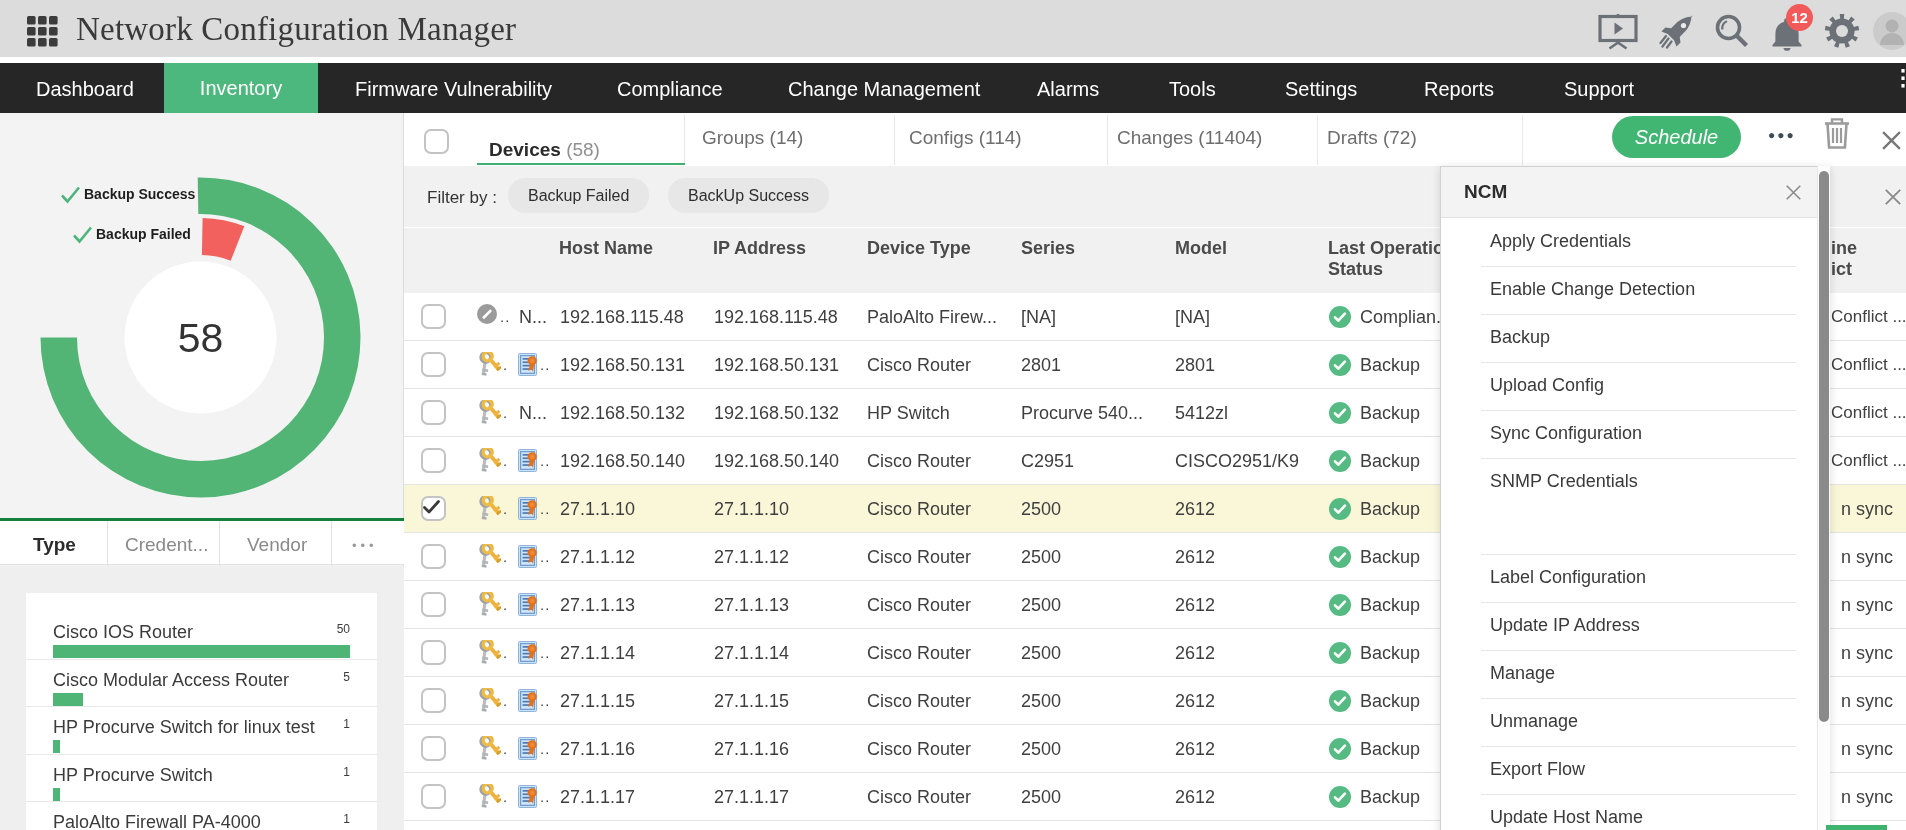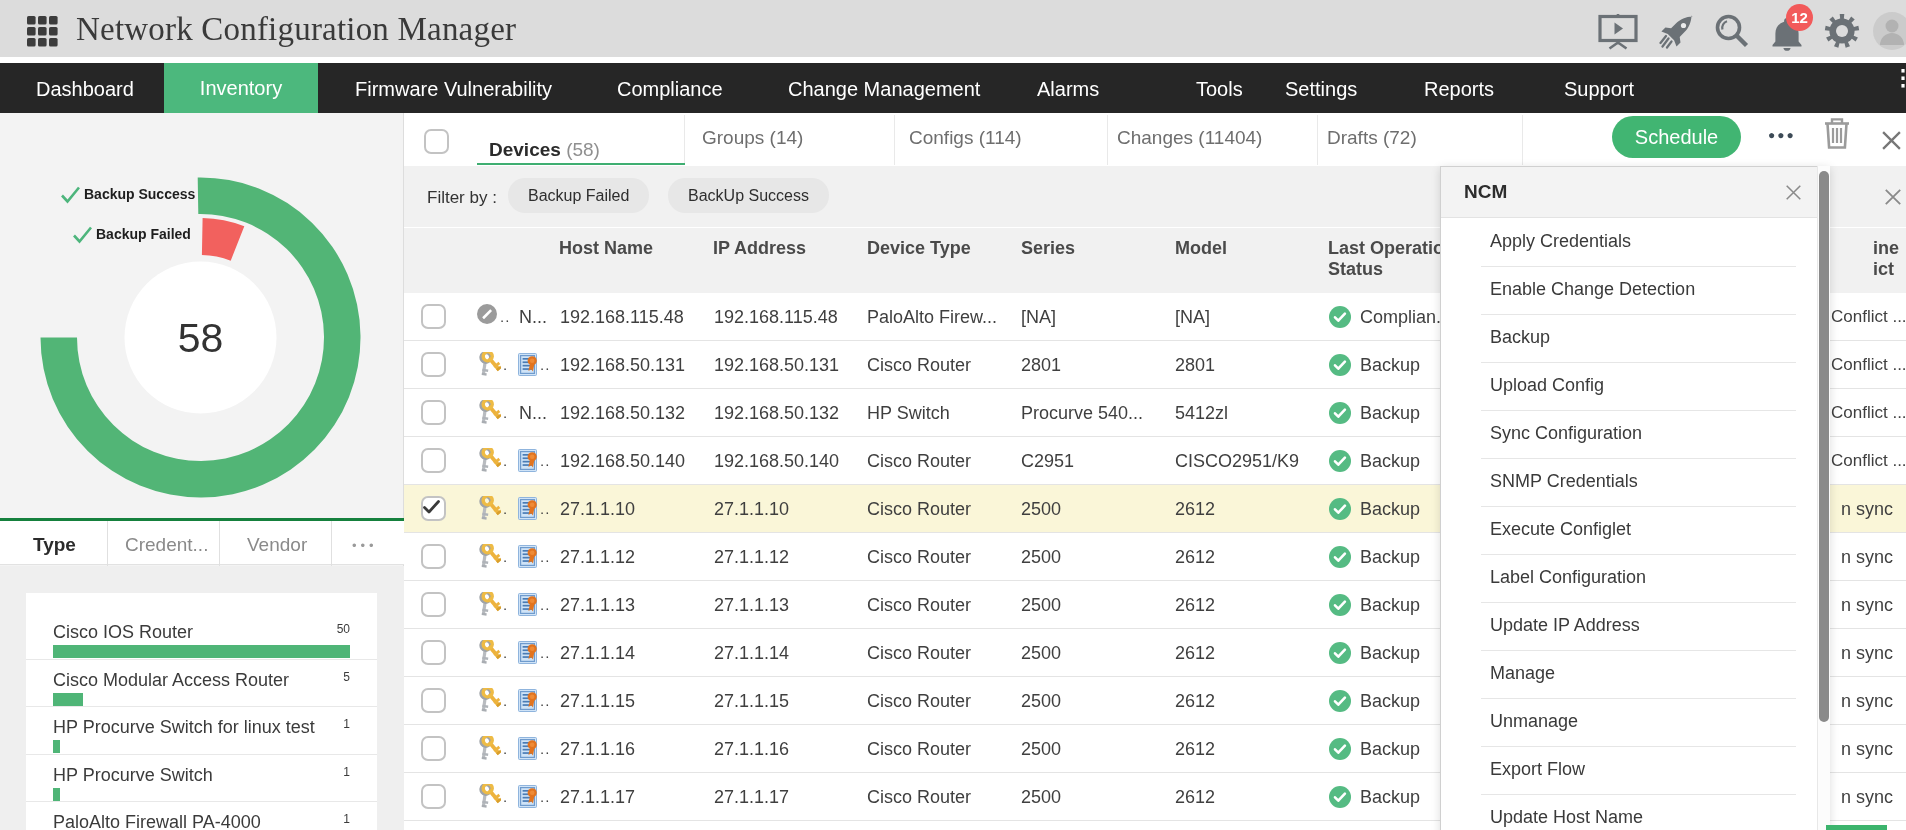--- a/index.html
+++ b/index.html
@@ -40,21 +40,21 @@
 
 .mainbar { position:absolute; left:404px; top:113px; width:1502px; height:53px; background:#fff; }
 .cb { position:absolute; width:25px; height:25px; border:2px solid #c3c3c3; border-radius:7px; background:#fff; }
 .mainbar .cb { left:20px; top:16px; }
 .dtab { position:absolute; left:85px; top:26px; font-size:19px; font-weight:bold; color:#2b2b2b; }
 .dtab .cnt { font-weight:normal; color:#8f8f8f; }
 .mtab { position:absolute; top:14px; font-size:19px; color:#6e6e6e; }
 .tsep { position:absolute; top:2px; width:1px; height:50px; background:#e9e9e9; }
 .guline { position:absolute; left:73px; top:50px; width:208px; height:2px; background:#3fae71; }
 .sched { position:absolute; left:1208px; top:3px; width:129px; height:42px; border-radius:21px;
-  background:#41b572; color:#fff; font-size:20px; text-align:center; line-height:42px; }
+  background:#41b572; color:#fff; font-size:20px; text-align:center; line-height:42px;font-style:italic; }
 .hdots { position:absolute; left:1364px; top:15px; color:#3d4b57; font-size:12px; letter-spacing:2px; font-weight:bold; }
 .mainbar .trash { position:absolute; left:1418px; top:3px; }
 .mainbar .x1 { position:absolute; left:1477px; top:17px; }
 
 
 .frow { position:absolute; left:404px; top:166px; width:1502px; height:61px; background:#f1f1f1; }
 .flabel { position:absolute; left:23px; top:22px; font-size:17px; color:#333; }
 .chip { position:absolute; top:12px; height:35px; border-radius:17px; background:#e7e7e7;
   font-size:16px; color:#2e2e2e; line-height:35px; padding:0 20px; }
 .frow .x2 { position:absolute; left:1480px; top:22px; }
@@ -133,21 +133,21 @@
 <path d="M8 34a12 12 0 0 1 24 0z" fill="#b2b2b2"></path>
       </svg></div>
 </div>
 
 <div class="nav">
     <span class="nitem" style="left:36px">Dashboard</span>
     <span class="nitem" style="left:355px">Firmware Vulnerability</span>
     <span class="nitem" style="left:617px">Compliance</span>
     <span class="nitem" style="left:788px">Change Management</span>
     <span class="nitem" style="left:1037px">Alarms</span>
-    <span class="nitem" style="left:1196px">Tools</span>
+    <span class="nitem" style="left:1169px">Tools</span>
     <span class="nitem" style="left:1285px">Settings</span>
     <span class="nitem" style="left:1424px">Reports</span>
     <span class="nitem" style="left:1564px">Support</span>
     <div class="inv">Inventory</div>
     <div class="vdots">⋮</div>
   </div>
 
 <div class="sb">
   <div class="leg" style="left:84px;top:73px">Backup Success</div>
   <div class="abs" style="left:60px;top:73px"><svg width="21" height="18" viewBox="0 0 21 18" fill="none" stroke="#4db57c" stroke-width="2.6">
@@ -239,21 +239,21 @@
       </svg></div>
 </div>
 
 <div class="thead">
   <span class="th" style="left:155px">Host Name</span>
   <span class="th" style="left:309px">IP Address</span>
   <span class="th" style="left:463px">Device Type</span>
   <span class="th" style="left:617px">Series</span>
   <span class="th" style="left:771px">Model</span>
   <span class="th" style="left:924px">Last Operation<br>Status</span>
-  <span class="th" style="left:1469px">ine<br>ict</span>
+  <span class="th" style="left:1427px">ine<br>ict</span>
 </div>
 
 <div class="trow" style="top:293px">
     <div class="cb rcb"></div>
 <div class="ic1"><svg width="20" height="20" viewBox="0 0 20 20">
 <circle cx="10" cy="10" r="10" fill="#9b9b9b"></circle>
 <rect x="4.2" y="8.9" width="11.5" height="2.6" rx="0.4" fill="#fff" transform="rotate(-45 10 10)"></rect>
       </svg></div>
     <span class="idots" style="left:96px">..</span>
     <span class="ntxt">N...</span>
@@ -701,24 +701,20 @@
       <span>Upload Config</span>
     </div>
 <div class="mitem" style="top:243px">
       <div class="msep"></div>
       <span>Sync Configuration</span>
     </div>
 <div class="mitem" style="top:291px">
       <div class="msep"></div>
       <span>SNMP Credentials</span>
     </div>
-<div class="mitem" style="top:339px">
-      <div class="msep"></div>
-      <span>Execute Configlet</span>
-    </div>
 <div class="mitem" style="top:387px">
       <div class="msep"></div>
       <span>Label Configuration</span>
     </div>
 <div class="mitem" style="top:435px">
       <div class="msep"></div>
       <span>Update IP Address</span>
     </div>
 <div class="mitem" style="top:531px">
       <div class="msep"></div>

